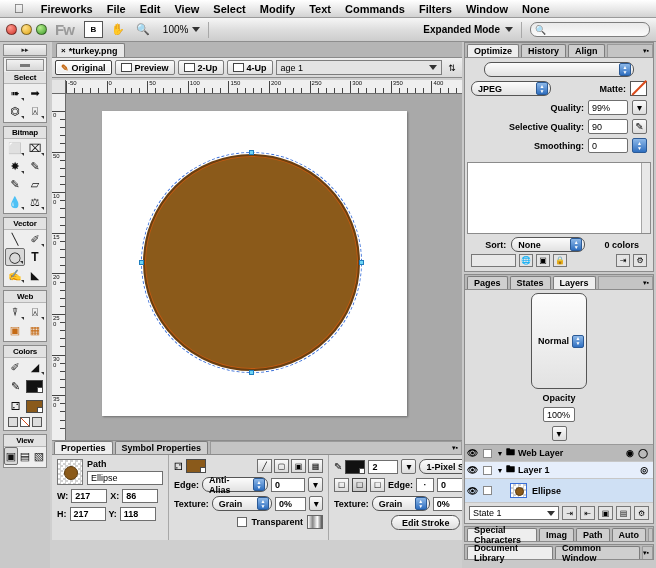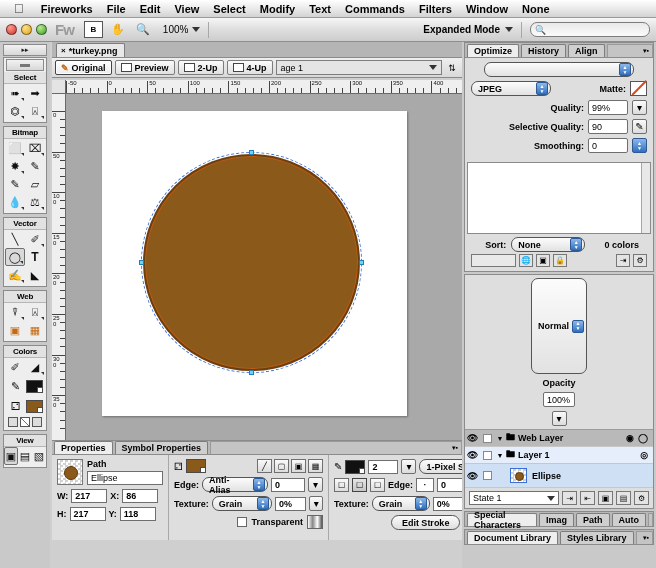--- a/index.html
+++ b/index.html
@@ -733,20 +733,34 @@
         <span class="icobtn">🌐</span>
         <span class="icobtn">▣</span>
         <span class="icobtn">🔒</span>
         <span style="flex:1;"></span>
         <span class="icobtn">⇥</span>
         <span class="icobtn">⚙</span>
       </div>
     </div>
 
     <div class="pnl">
+      <div class="pnltabs">
+        <div class="ptab">
+            <span>Pages</span>
+          </div>
+        <div class="ptab">
+            <span>States</span>
+          </div>
+        <div class="ptab active">
+            <span>Layers</span>
+          </div>
+        <div class="pfill">
+            <span class="pmenu">▾▪</span>
+          </div>
+      </div>
       <div class="lyrhdr">
         <span class="combo blend">
           <span>Normal</span>
           <span class="stepper" style="margin-left:auto;">▲<br>▼</span>
         </span>
         <span class="opac">Opacity</span>
         <span class="slot opacval">100%</span>
         <span class="dropbtn">▾</span>
       </div>
       <div class="lyrlist">
@@ -810,21 +824,21 @@
           <span>Auto</span>
         </div>
       <div class="pfill"></div>
     </div>
 
     <div class="pnltabs" style="margin:2px 2px 0;border:1px solid #8b8b8b;height:16px;">
       <div class="ptab active">
           <span>Document Library</span>
         </div>
       <div class="ptab">
-          <span>Styles Library</span>
+          <span>Common Window</span>
         </div>
       <div class="pfill">
           <span class="pmenu">▾▪</span>
         </div>
     </div>
 
   </div>
 </div>
 
 </body></html>

